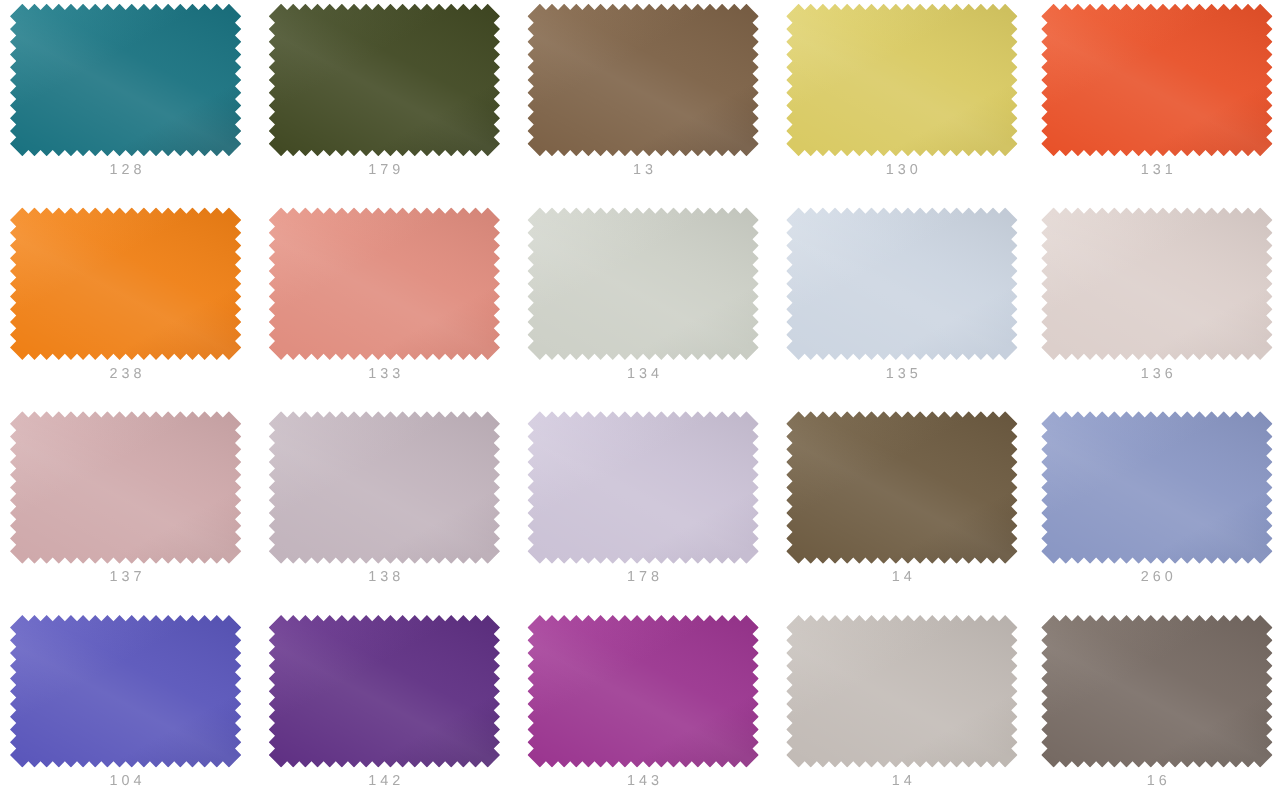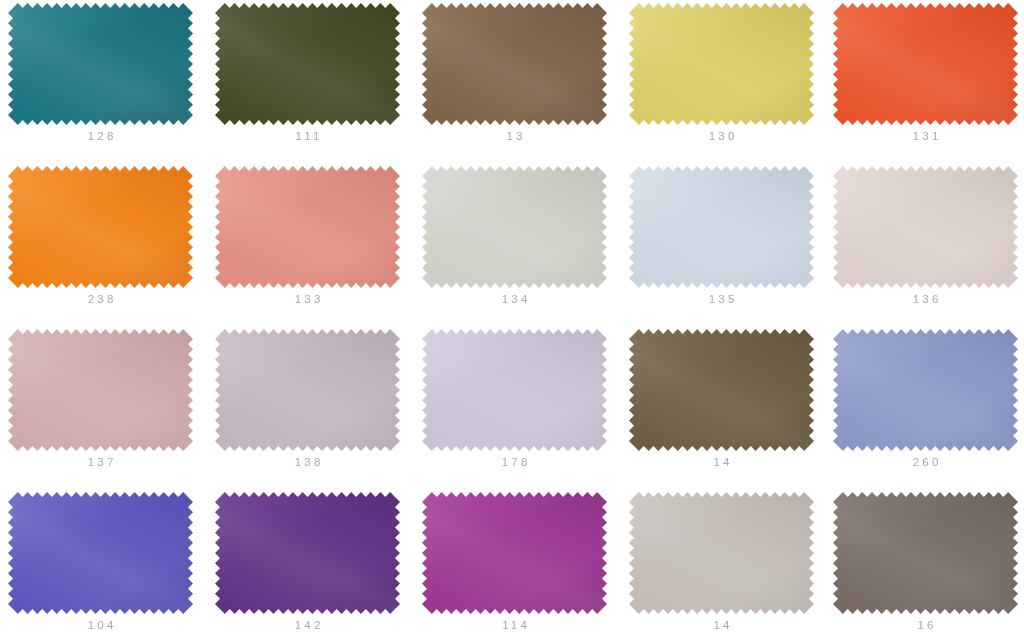--- a/index.html
+++ b/index.html
@@ -97,21 +97,21 @@
               <stop offset="0" stop-color="rgba(255,255,255,0)"></stop>
               <stop offset="0.45" stop-color="rgba(255,255,255,0.10)"></stop>
               <stop offset="0.62" stop-color="rgba(255,255,255,0.04)"></stop>
               <stop offset="1" stop-color="rgba(0,0,0,0.05)"></stop>
             </linearGradient>
           </defs>
           <polygon points="5.00,5.00 9.86,0.00 14.72,5.00 19.58,0.00 24.44,5.00 29.31,0.00 34.17,5.00 39.03,0.00 43.89,5.00 48.75,0.00 53.61,5.00 58.47,0.00 63.33,5.00 68.19,0.00 73.06,5.00 77.92,0.00 82.78,5.00 87.64,0.00 92.50,5.00 97.36,0.00 102.22,5.00 107.08,0.00 111.94,5.00 116.81,0.00 121.67,5.00 126.53,0.00 131.39,5.00 136.25,0.00 141.11,5.00 145.97,0.00 150.83,5.00 155.69,0.00 160.56,5.00 165.42,0.00 170.28,5.00 175.14,0.00 180.00,5.00 185.00,10.09 180.00,15.18 185.00,20.27 180.00,25.36 185.00,30.45 180.00,35.55 185.00,40.64 180.00,45.73 185.00,50.82 180.00,55.91 185.00,61.00 180.00,66.09 185.00,71.18 180.00,76.27 185.00,81.36 180.00,86.45 185.00,91.55 180.00,96.64 185.00,101.73 180.00,106.82 185.00,111.91 180.00,117.00 175.14,122.00 170.28,117.00 165.42,122.00 160.56,117.00 155.69,122.00 150.83,117.00 145.97,122.00 141.11,117.00 136.25,122.00 131.39,117.00 126.53,122.00 121.67,117.00 116.81,122.00 111.94,117.00 107.08,122.00 102.22,117.00 97.36,122.00 92.50,117.00 87.64,122.00 82.78,117.00 77.92,122.00 73.06,117.00 68.19,122.00 63.33,117.00 58.47,122.00 53.61,117.00 48.75,122.00 43.89,117.00 39.03,122.00 34.17,117.00 29.31,122.00 24.44,117.00 19.58,122.00 14.72,117.00 9.86,122.00 5.00,117.00 0.00,111.91 5.00,106.82 0.00,101.73 5.00,96.64 0.00,91.55 5.00,86.45 0.00,81.36 5.00,76.27 0.00,71.18 5.00,66.09 0.00,61.00 5.00,55.91 0.00,50.82 5.00,45.73 0.00,40.64 5.00,35.55 0.00,30.45 5.00,25.36 0.00,20.27 5.00,15.18 0.00,10.09" fill="url(#g1)"></polygon>
           <polygon points="5.00,5.00 9.86,0.00 14.72,5.00 19.58,0.00 24.44,5.00 29.31,0.00 34.17,5.00 39.03,0.00 43.89,5.00 48.75,0.00 53.61,5.00 58.47,0.00 63.33,5.00 68.19,0.00 73.06,5.00 77.92,0.00 82.78,5.00 87.64,0.00 92.50,5.00 97.36,0.00 102.22,5.00 107.08,0.00 111.94,5.00 116.81,0.00 121.67,5.00 126.53,0.00 131.39,5.00 136.25,0.00 141.11,5.00 145.97,0.00 150.83,5.00 155.69,0.00 160.56,5.00 165.42,0.00 170.28,5.00 175.14,0.00 180.00,5.00 185.00,10.09 180.00,15.18 185.00,20.27 180.00,25.36 185.00,30.45 180.00,35.55 185.00,40.64 180.00,45.73 185.00,50.82 180.00,55.91 185.00,61.00 180.00,66.09 185.00,71.18 180.00,76.27 185.00,81.36 180.00,86.45 185.00,91.55 180.00,96.64 185.00,101.73 180.00,106.82 185.00,111.91 180.00,117.00 175.14,122.00 170.28,117.00 165.42,122.00 160.56,117.00 155.69,122.00 150.83,117.00 145.97,122.00 141.11,117.00 136.25,122.00 131.39,117.00 126.53,122.00 121.67,117.00 116.81,122.00 111.94,117.00 107.08,122.00 102.22,117.00 97.36,122.00 92.50,117.00 87.64,122.00 82.78,117.00 77.92,122.00 73.06,117.00 68.19,122.00 63.33,117.00 58.47,122.00 53.61,117.00 48.75,122.00 43.89,117.00 39.03,122.00 34.17,117.00 29.31,122.00 24.44,117.00 19.58,122.00 14.72,117.00 9.86,122.00 5.00,117.00 0.00,111.91 5.00,106.82 0.00,101.73 5.00,96.64 0.00,91.55 5.00,86.45 0.00,81.36 5.00,76.27 0.00,71.18 5.00,66.09 0.00,61.00 5.00,55.91 0.00,50.82 5.00,45.73 0.00,40.64 5.00,35.55 0.00,30.45 5.00,25.36 0.00,20.27 5.00,15.18 0.00,10.09" fill="url(#h1)"></polygon>
         </svg>
       </div>
-      <div class="swatch-label">111</div>
+      <div class="swatch-label">179</div>
     </div>
     <div class="swatch-cell" style="left: 427px; top: 8px;">
       <div class="swatch-figure">
         <svg class="swatch-chip" width="185" height="122" viewBox="0 0 185 122" style="left: -5px; top: -5px; width: 185px; height: 122px;">
           <defs>
             <linearGradient id="g2" x1="0" y1="0" x2="0.85" y2="1">
               <stop offset="0" stop-color="#8a6e52"></stop>
               <stop offset="0.42" stop-color="#7d6247"></stop>
               <stop offset="0.78" stop-color="#7d6247"></stop>
               <stop offset="1" stop-color="#6d543c"></stop>
@@ -465,21 +465,21 @@
               <stop offset="0" stop-color="rgba(255,255,255,0)"></stop>
               <stop offset="0.45" stop-color="rgba(255,255,255,0.10)"></stop>
               <stop offset="0.62" stop-color="rgba(255,255,255,0.04)"></stop>
               <stop offset="1" stop-color="rgba(0,0,0,0.05)"></stop>
             </linearGradient>
           </defs>
           <polygon points="5.00,5.00 9.86,0.00 14.72,5.00 19.58,0.00 24.44,5.00 29.31,0.00 34.17,5.00 39.03,0.00 43.89,5.00 48.75,0.00 53.61,5.00 58.47,0.00 63.33,5.00 68.19,0.00 73.06,5.00 77.92,0.00 82.78,5.00 87.64,0.00 92.50,5.00 97.36,0.00 102.22,5.00 107.08,0.00 111.94,5.00 116.81,0.00 121.67,5.00 126.53,0.00 131.39,5.00 136.25,0.00 141.11,5.00 145.97,0.00 150.83,5.00 155.69,0.00 160.56,5.00 165.42,0.00 170.28,5.00 175.14,0.00 180.00,5.00 185.00,10.09 180.00,15.18 185.00,20.27 180.00,25.36 185.00,30.45 180.00,35.55 185.00,40.64 180.00,45.73 185.00,50.82 180.00,55.91 185.00,61.00 180.00,66.09 185.00,71.18 180.00,76.27 185.00,81.36 180.00,86.45 185.00,91.55 180.00,96.64 185.00,101.73 180.00,106.82 185.00,111.91 180.00,117.00 175.14,122.00 170.28,117.00 165.42,122.00 160.56,117.00 155.69,122.00 150.83,117.00 145.97,122.00 141.11,117.00 136.25,122.00 131.39,117.00 126.53,122.00 121.67,117.00 116.81,122.00 111.94,117.00 107.08,122.00 102.22,117.00 97.36,122.00 92.50,117.00 87.64,122.00 82.78,117.00 77.92,122.00 73.06,117.00 68.19,122.00 63.33,117.00 58.47,122.00 53.61,117.00 48.75,122.00 43.89,117.00 39.03,122.00 34.17,117.00 29.31,122.00 24.44,117.00 19.58,122.00 14.72,117.00 9.86,122.00 5.00,117.00 0.00,111.91 5.00,106.82 0.00,101.73 5.00,96.64 0.00,91.55 5.00,86.45 0.00,81.36 5.00,76.27 0.00,71.18 5.00,66.09 0.00,61.00 5.00,55.91 0.00,50.82 5.00,45.73 0.00,40.64 5.00,35.55 0.00,30.45 5.00,25.36 0.00,20.27 5.00,15.18 0.00,10.09" fill="url(#g17)"></polygon>
           <polygon points="5.00,5.00 9.86,0.00 14.72,5.00 19.58,0.00 24.44,5.00 29.31,0.00 34.17,5.00 39.03,0.00 43.89,5.00 48.75,0.00 53.61,5.00 58.47,0.00 63.33,5.00 68.19,0.00 73.06,5.00 77.92,0.00 82.78,5.00 87.64,0.00 92.50,5.00 97.36,0.00 102.22,5.00 107.08,0.00 111.94,5.00 116.81,0.00 121.67,5.00 126.53,0.00 131.39,5.00 136.25,0.00 141.11,5.00 145.97,0.00 150.83,5.00 155.69,0.00 160.56,5.00 165.42,0.00 170.28,5.00 175.14,0.00 180.00,5.00 185.00,10.09 180.00,15.18 185.00,20.27 180.00,25.36 185.00,30.45 180.00,35.55 185.00,40.64 180.00,45.73 185.00,50.82 180.00,55.91 185.00,61.00 180.00,66.09 185.00,71.18 180.00,76.27 185.00,81.36 180.00,86.45 185.00,91.55 180.00,96.64 185.00,101.73 180.00,106.82 185.00,111.91 180.00,117.00 175.14,122.00 170.28,117.00 165.42,122.00 160.56,117.00 155.69,122.00 150.83,117.00 145.97,122.00 141.11,117.00 136.25,122.00 131.39,117.00 126.53,122.00 121.67,117.00 116.81,122.00 111.94,117.00 107.08,122.00 102.22,117.00 97.36,122.00 92.50,117.00 87.64,122.00 82.78,117.00 77.92,122.00 73.06,117.00 68.19,122.00 63.33,117.00 58.47,122.00 53.61,117.00 48.75,122.00 43.89,117.00 39.03,122.00 34.17,117.00 29.31,122.00 24.44,117.00 19.58,122.00 14.72,117.00 9.86,122.00 5.00,117.00 0.00,111.91 5.00,106.82 0.00,101.73 5.00,96.64 0.00,91.55 5.00,86.45 0.00,81.36 5.00,76.27 0.00,71.18 5.00,66.09 0.00,61.00 5.00,55.91 0.00,50.82 5.00,45.73 0.00,40.64 5.00,35.55 0.00,30.45 5.00,25.36 0.00,20.27 5.00,15.18 0.00,10.09" fill="url(#h17)"></polygon>
         </svg>
       </div>
-      <div class="swatch-label">114</div>
+      <div class="swatch-label">143</div>
     </div>
     <div class="swatch-cell" style="left: 634px; top: 497px;">
       <div class="swatch-figure">
         <svg class="swatch-chip" width="185" height="122" viewBox="0 0 185 122" style="left: -5px; top: -5px; width: 185px; height: 122px;">
           <defs>
             <linearGradient id="g18" x1="0" y1="0" x2="0.85" y2="1">
               <stop offset="0" stop-color="#cbc5c0"></stop>
               <stop offset="0.42" stop-color="#c2bbb6"></stop>
               <stop offset="0.78" stop-color="#c2bbb6"></stop>
               <stop offset="1" stop-color="#b7b0aa"></stop>

